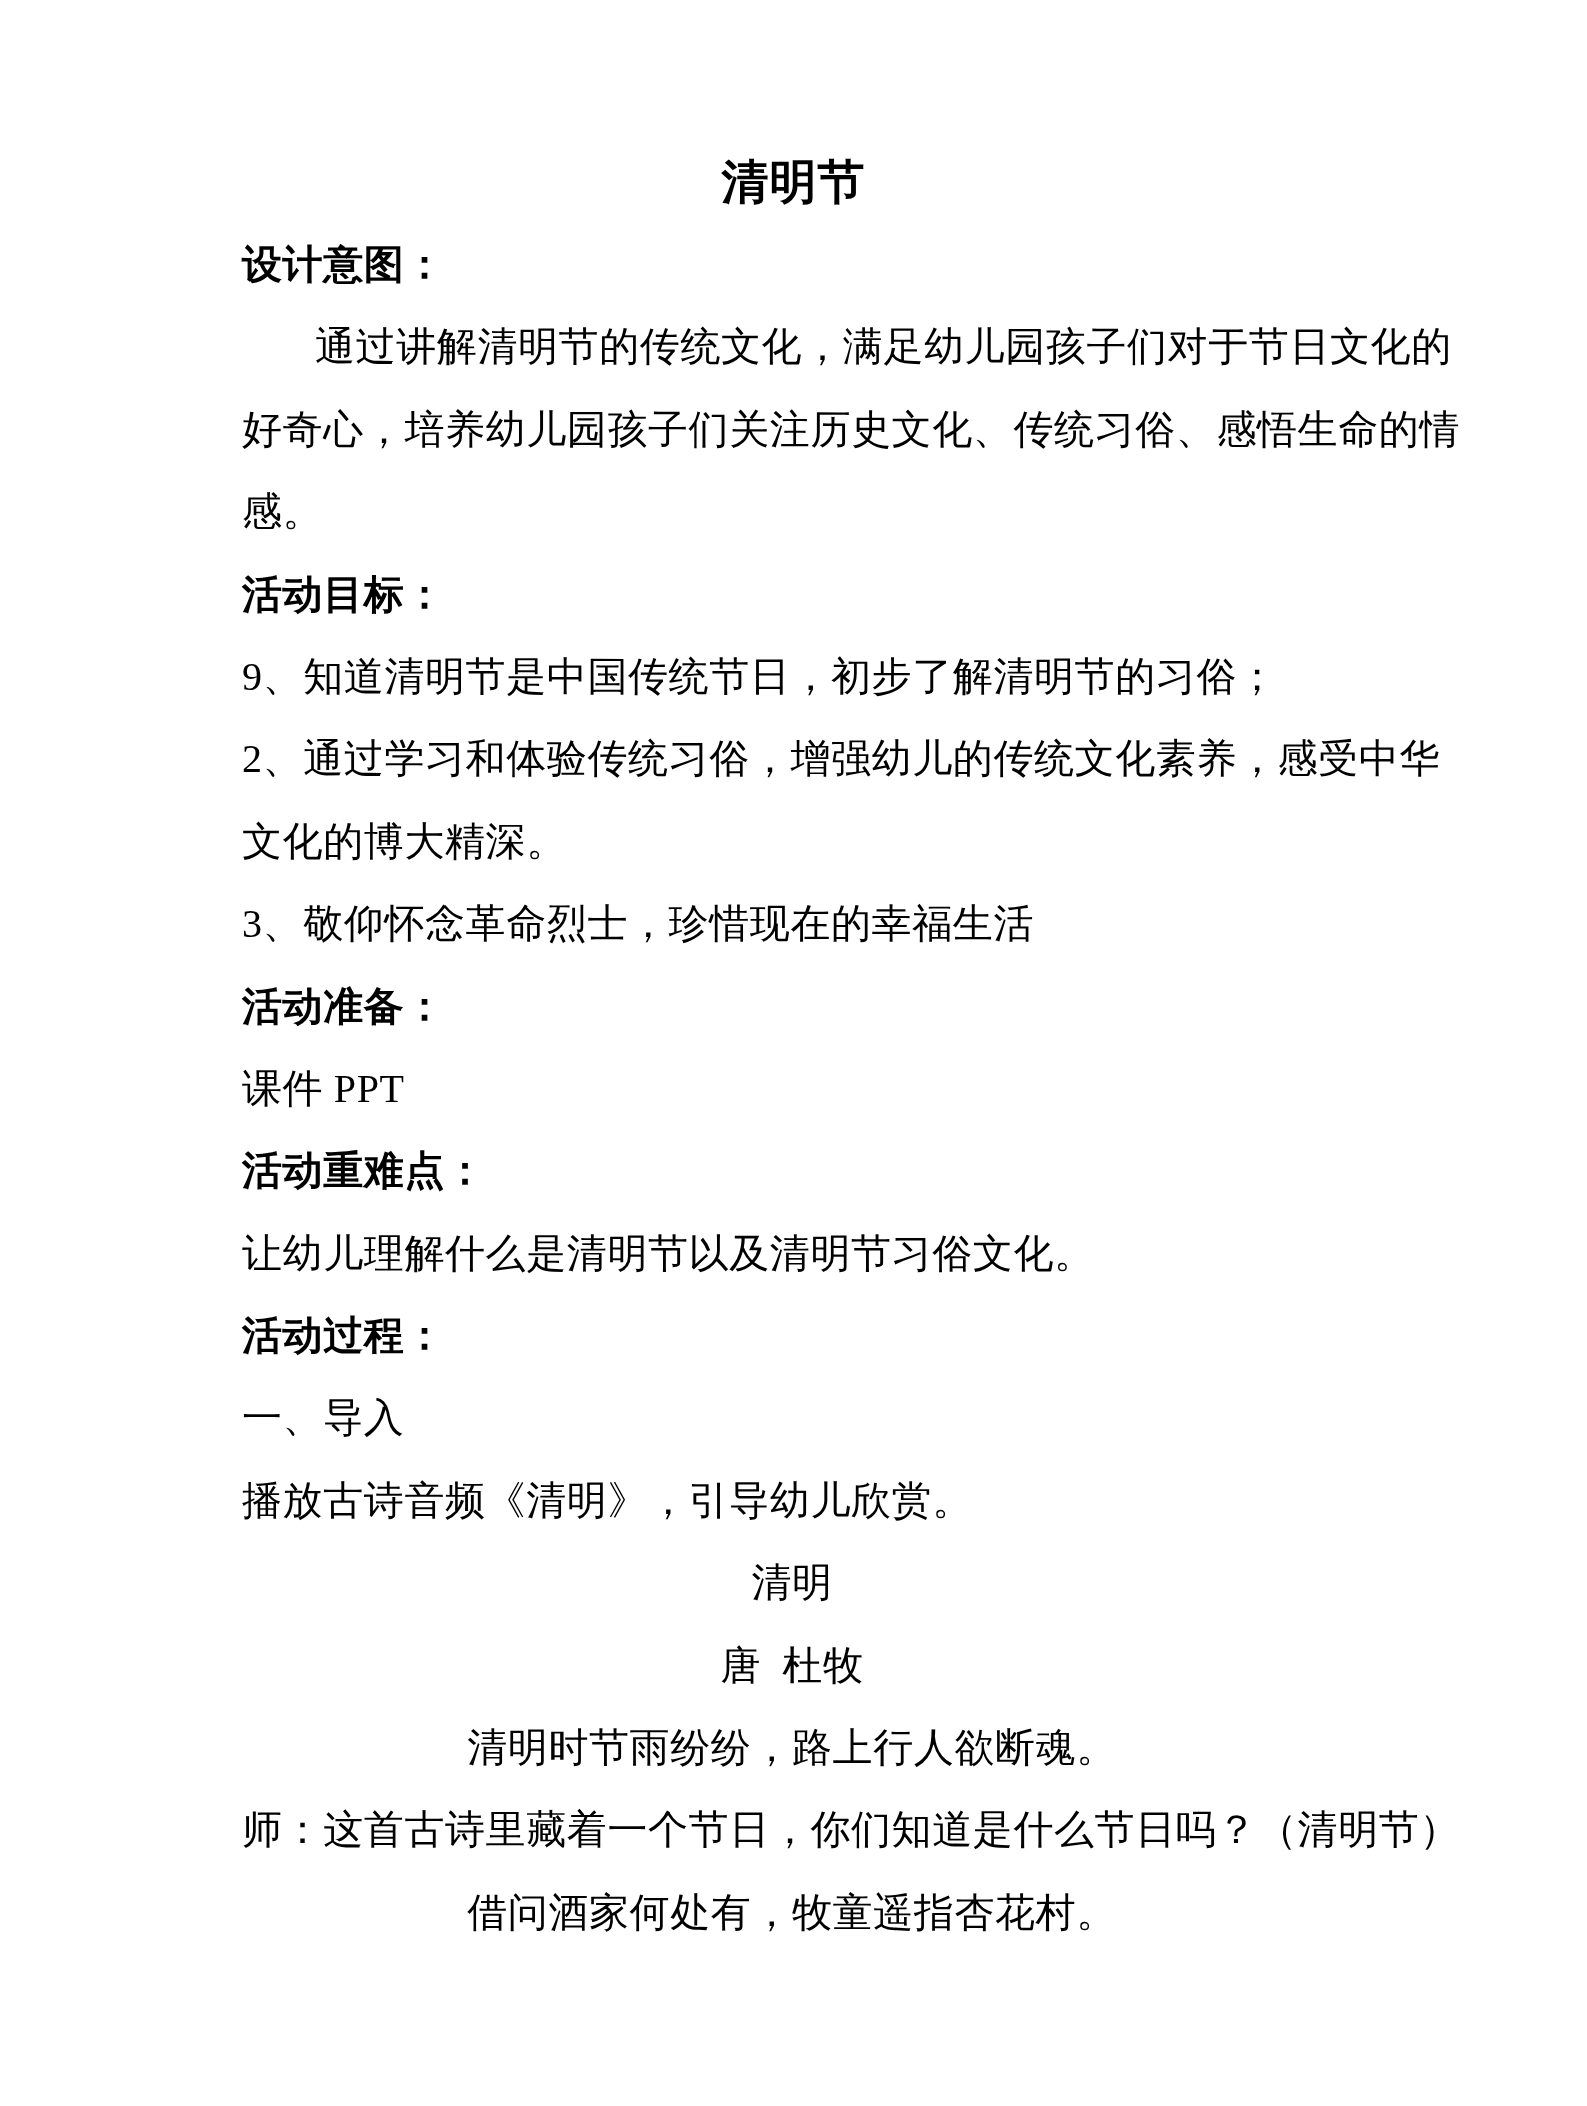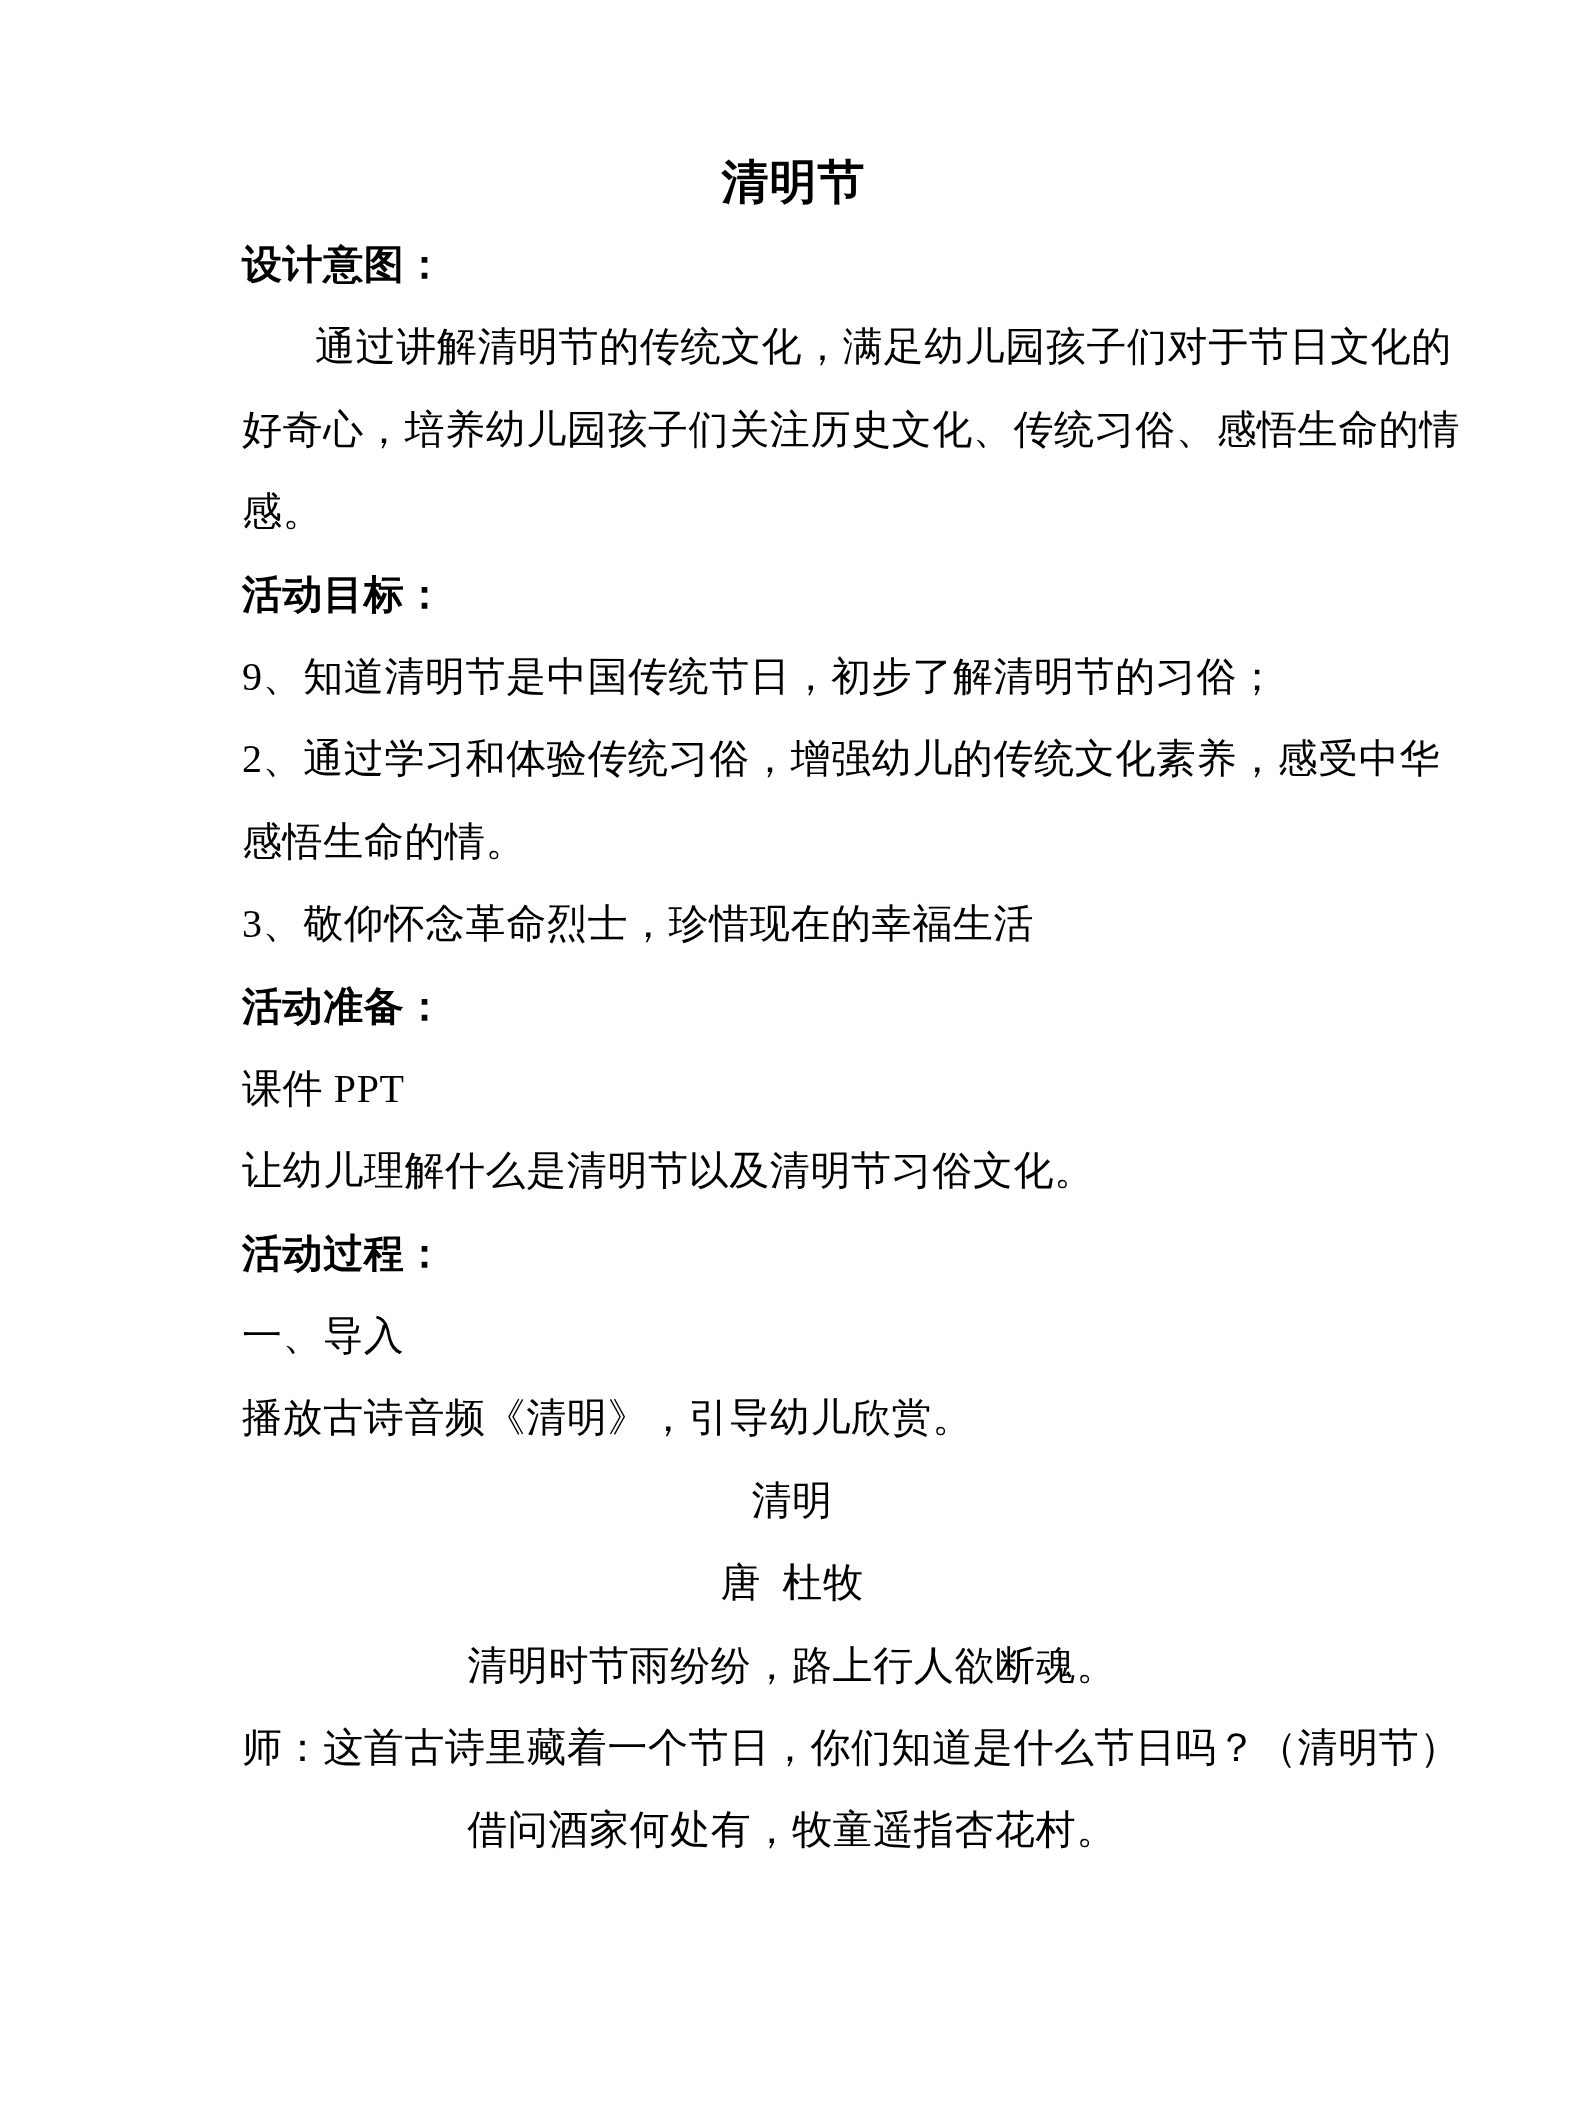--- a/index.html
+++ b/index.html
@@ -70,26 +70,27 @@
   <div class="content">
 
     <div class="line heading">设计意图：</div>
     <div class="line indent">通过讲解清明节的传统文化，满足幼儿园孩子们对于节日文化的</div>
     <div class="line">好奇心，培养幼儿园孩子们关注历史文化、传统习俗、感悟生命的情</div>
     <div class="line">感。</div>
 
     <div class="line heading">活动目标：</div>
     <div class="line">9、知道清明节是中国传统节日，初步了解清明节的习俗；</div>
     <div class="line">2、通过学习和体验传统习俗，增强幼儿的传统文化素养，感受中华</div>
-    <div class="line">感悟生命的情。</div>
+    <div class="line">文化的博大精深。</div>
     <div class="line">3、敬仰怀念革命烈士，珍惜现在的幸福生活</div>
 
     <div class="line heading">活动准备：</div>
     <div class="line">课件 PPT</div>
 
+    <div class="line heading">活动重难点：</div>
     <div class="line">让幼儿理解什么是清明节以及清明节习俗文化。</div>
 
     <div class="line heading">活动过程：</div>
     <div class="line">一、导入</div>
     <div class="line">播放古诗音频《清明》，引导幼儿欣赏。</div>
 
     <div class="line center">清明</div>
     <div class="line center" style="white-space: pre; font-family: Liberation Serif, serif;">唐  杜牧</div>
     <div class="line center">清明时节雨纷纷，路上行人欲断魂。</div>
     <div class="line">师：这首古诗里藏着一个节日，你们知道是什么节日吗？（清明节）</div>

